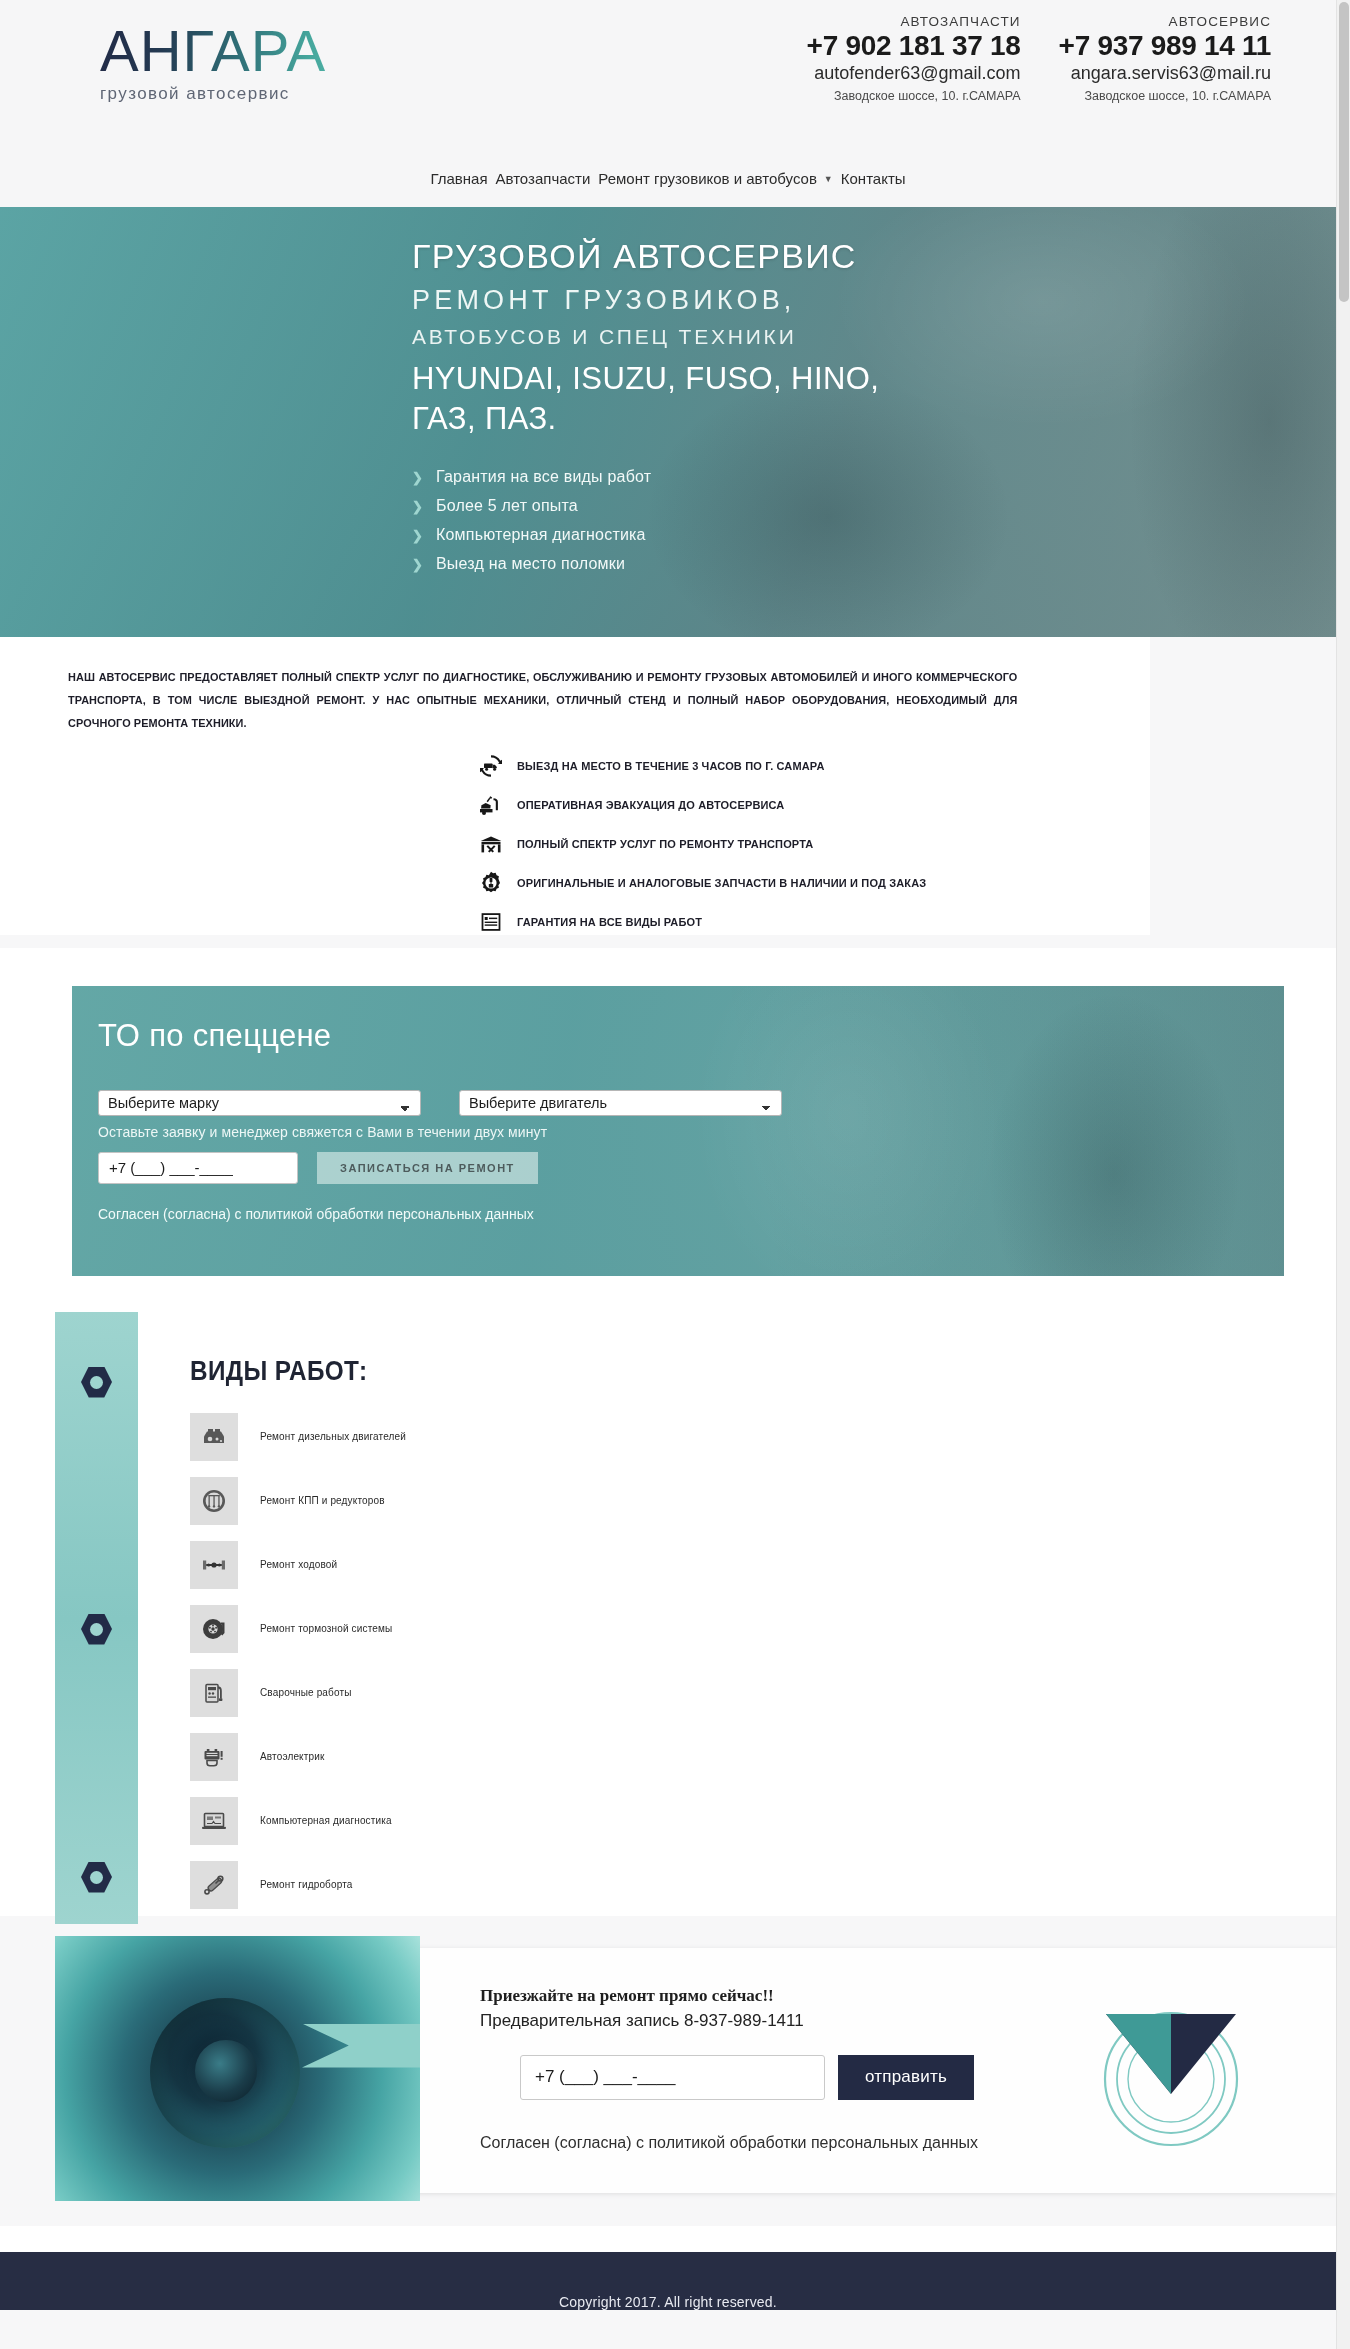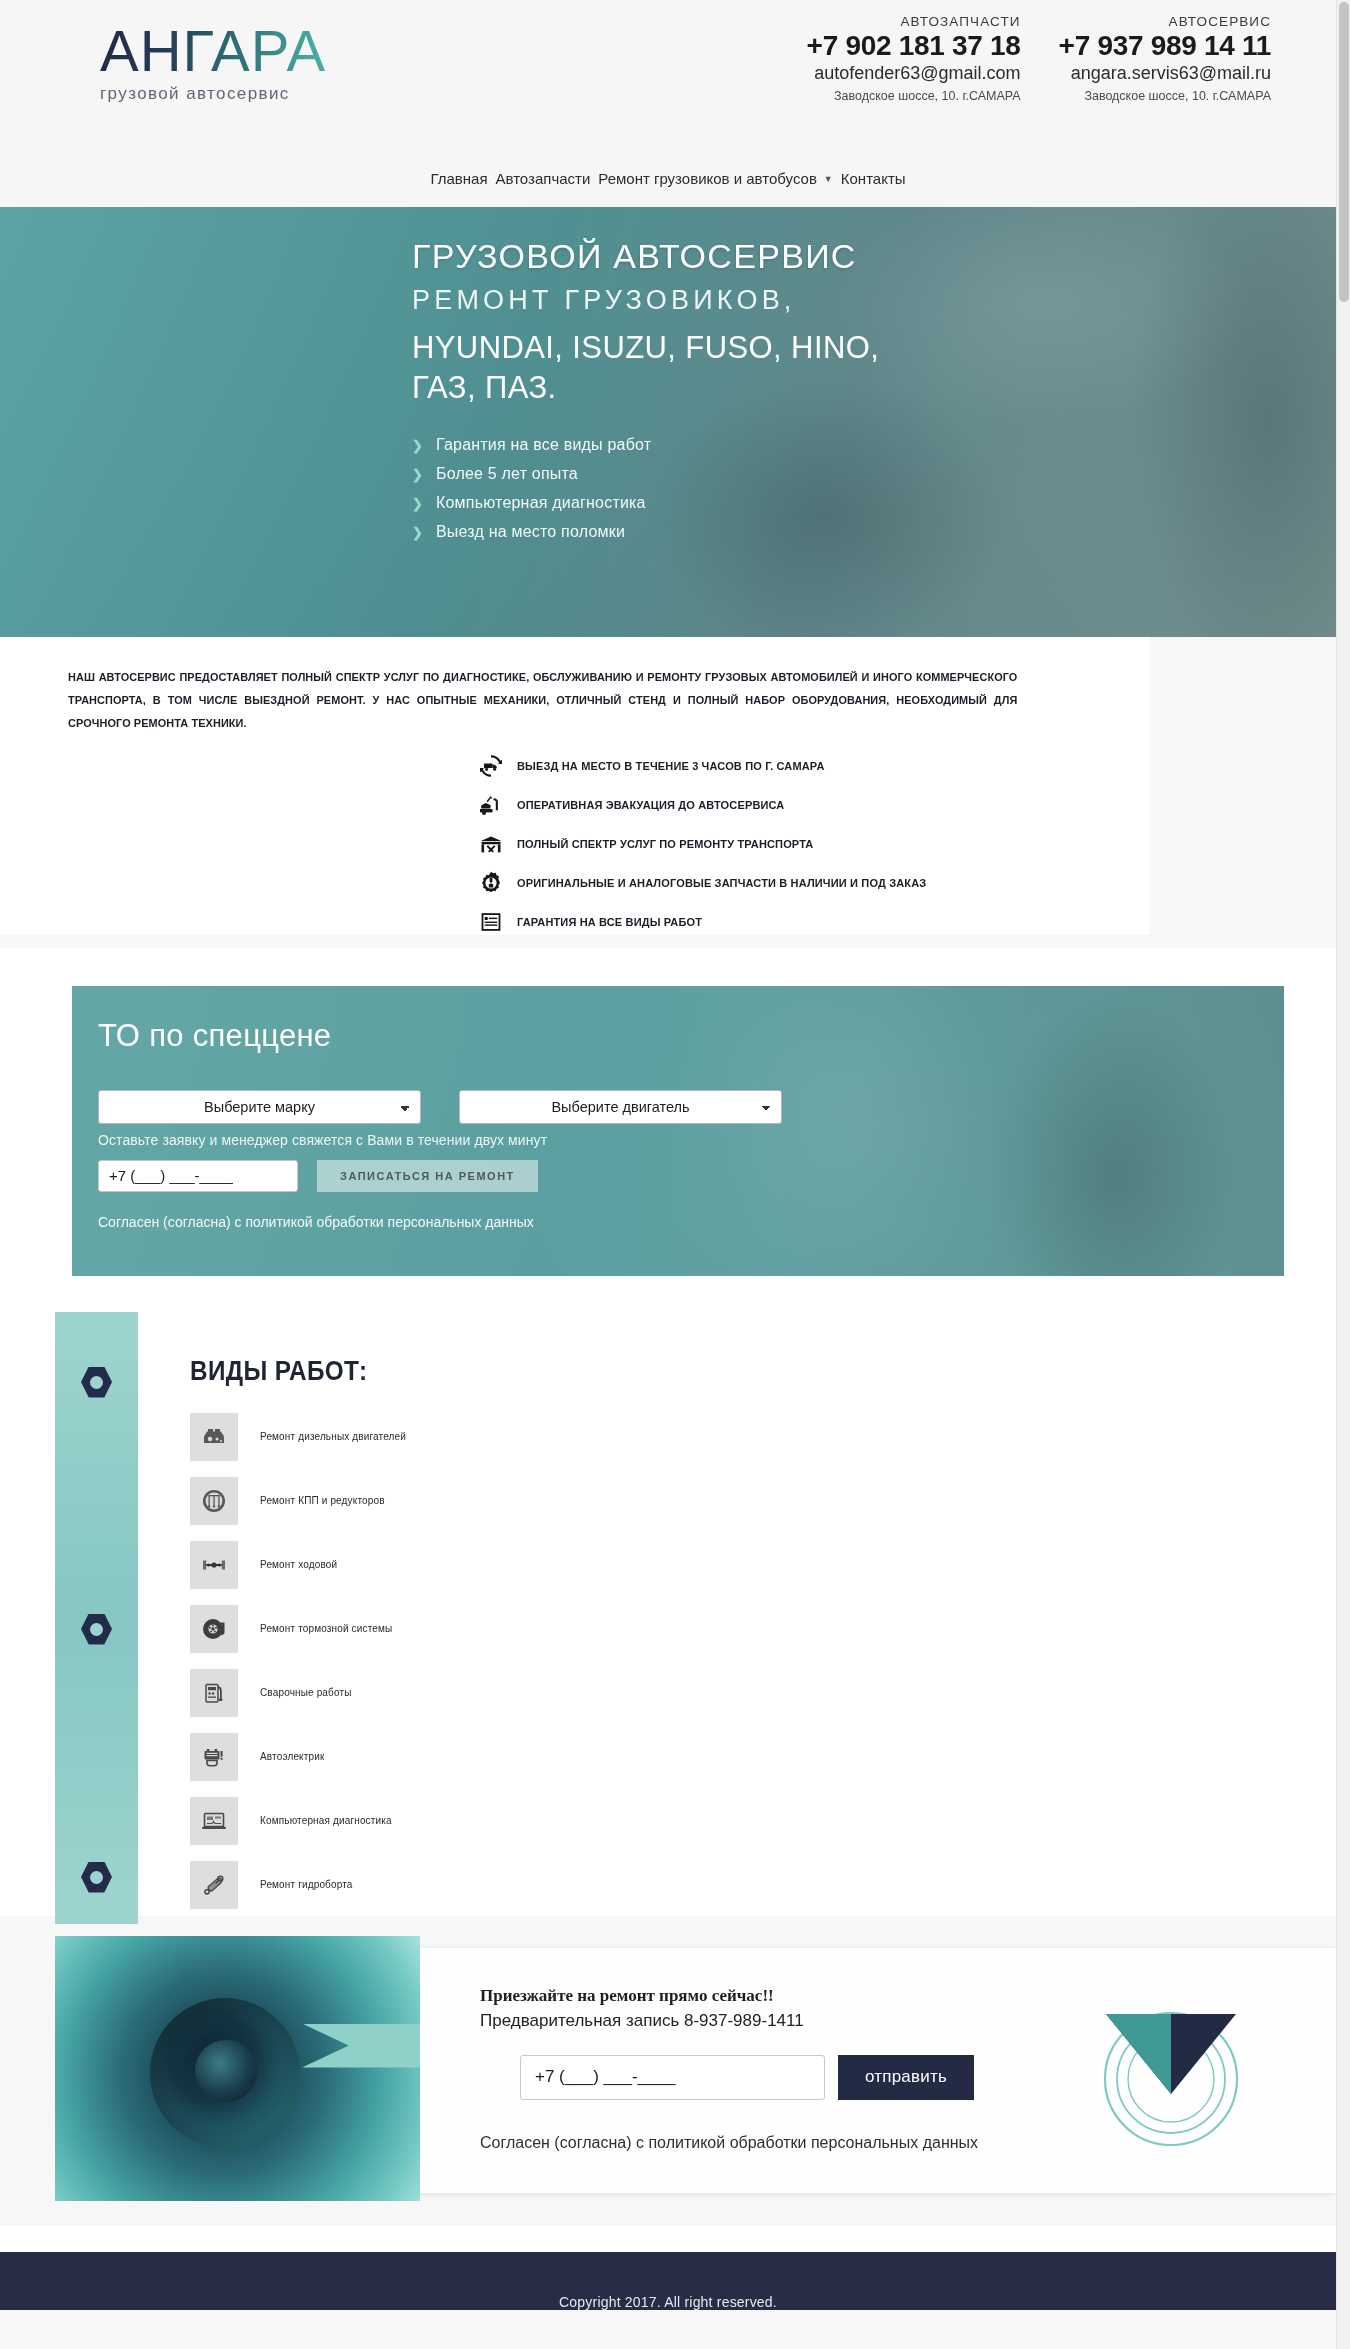--- a/index.html
+++ b/index.html
@@ -281,38 +281,37 @@
     color: #ffffff;
     font-weight: 400;
     letter-spacing: 0.3px;
   }
   .to-selects {
     display: flex;
     gap: 38px;
     margin-top: 36px;
   }
   .to-select {
-    width: 323px; height: 34px;
+    width: 323px; height: 26px;
     background: #ffffff;
     border: 1px solid #b6b6b6;
     border-radius: 3px;
     font-size: 14.5px;
     color: #1d1d1d;
     padding: 0 9px;
     font-family: "Liberation Sans", sans-serif;
     appearance: none;
     background-image:
       linear-gradient(45deg, transparent 50%, #333 50%),
       linear-gradient(135deg, #333 50%, transparent 50%);
     background-position:
       calc(100% - 15px) 15px,
       calc(100% - 10px) 15px;
     background-size: 5px 5px, 5px 5px;
     background-repeat: no-repeat;
-    text-align: center;
   }
   .to-note {
     margin-top: 8px;
     font-size: 14px;
     color: #edf7f6;
     letter-spacing: 0.1px;
   }
   .to-row {
     display: flex;
     align-items: center;
@@ -566,20 +565,21 @@
       <a href="#">Автозапчасти</a>
       <a href="#"><span>Ремонт грузовиков и автобусов</span><span class="caret">▼</span></a>
       <a href="#">Контакты</a>
     </nav>
   </div>
 
   <section class="hero">
     <div class="hero-inner">
       <div class="hero-t1">ГРУЗОВОЙ АВТОСЕРВИС</div>
       <div class="hero-t2">РЕМОНТ ГРУЗОВИКОВ,</div>
+      <div class="hero-t3">АВТОБУСОВ И СПЕЦ ТЕХНИКИ</div>
       <div class="hero-t4">HYUNDAI, ISUZU, FUSO, HINO, ГАЗ, ПАЗ.</div>
 
       <ul class="hero-list">
         <li><span class="bullet-ico">❯</span><span>Гарантия на все виды работ</span></li>
         <li><span class="bullet-ico">❯</span><span>Более 5 лет опыта</span></li>
         <li><span class="bullet-ico">❯</span><span>Компьютерная диагностика</span></li>
         <li><span class="bullet-ico">❯</span><span>Выезд на место поломки</span></li>
       </ul>
     </div>
   </section>

